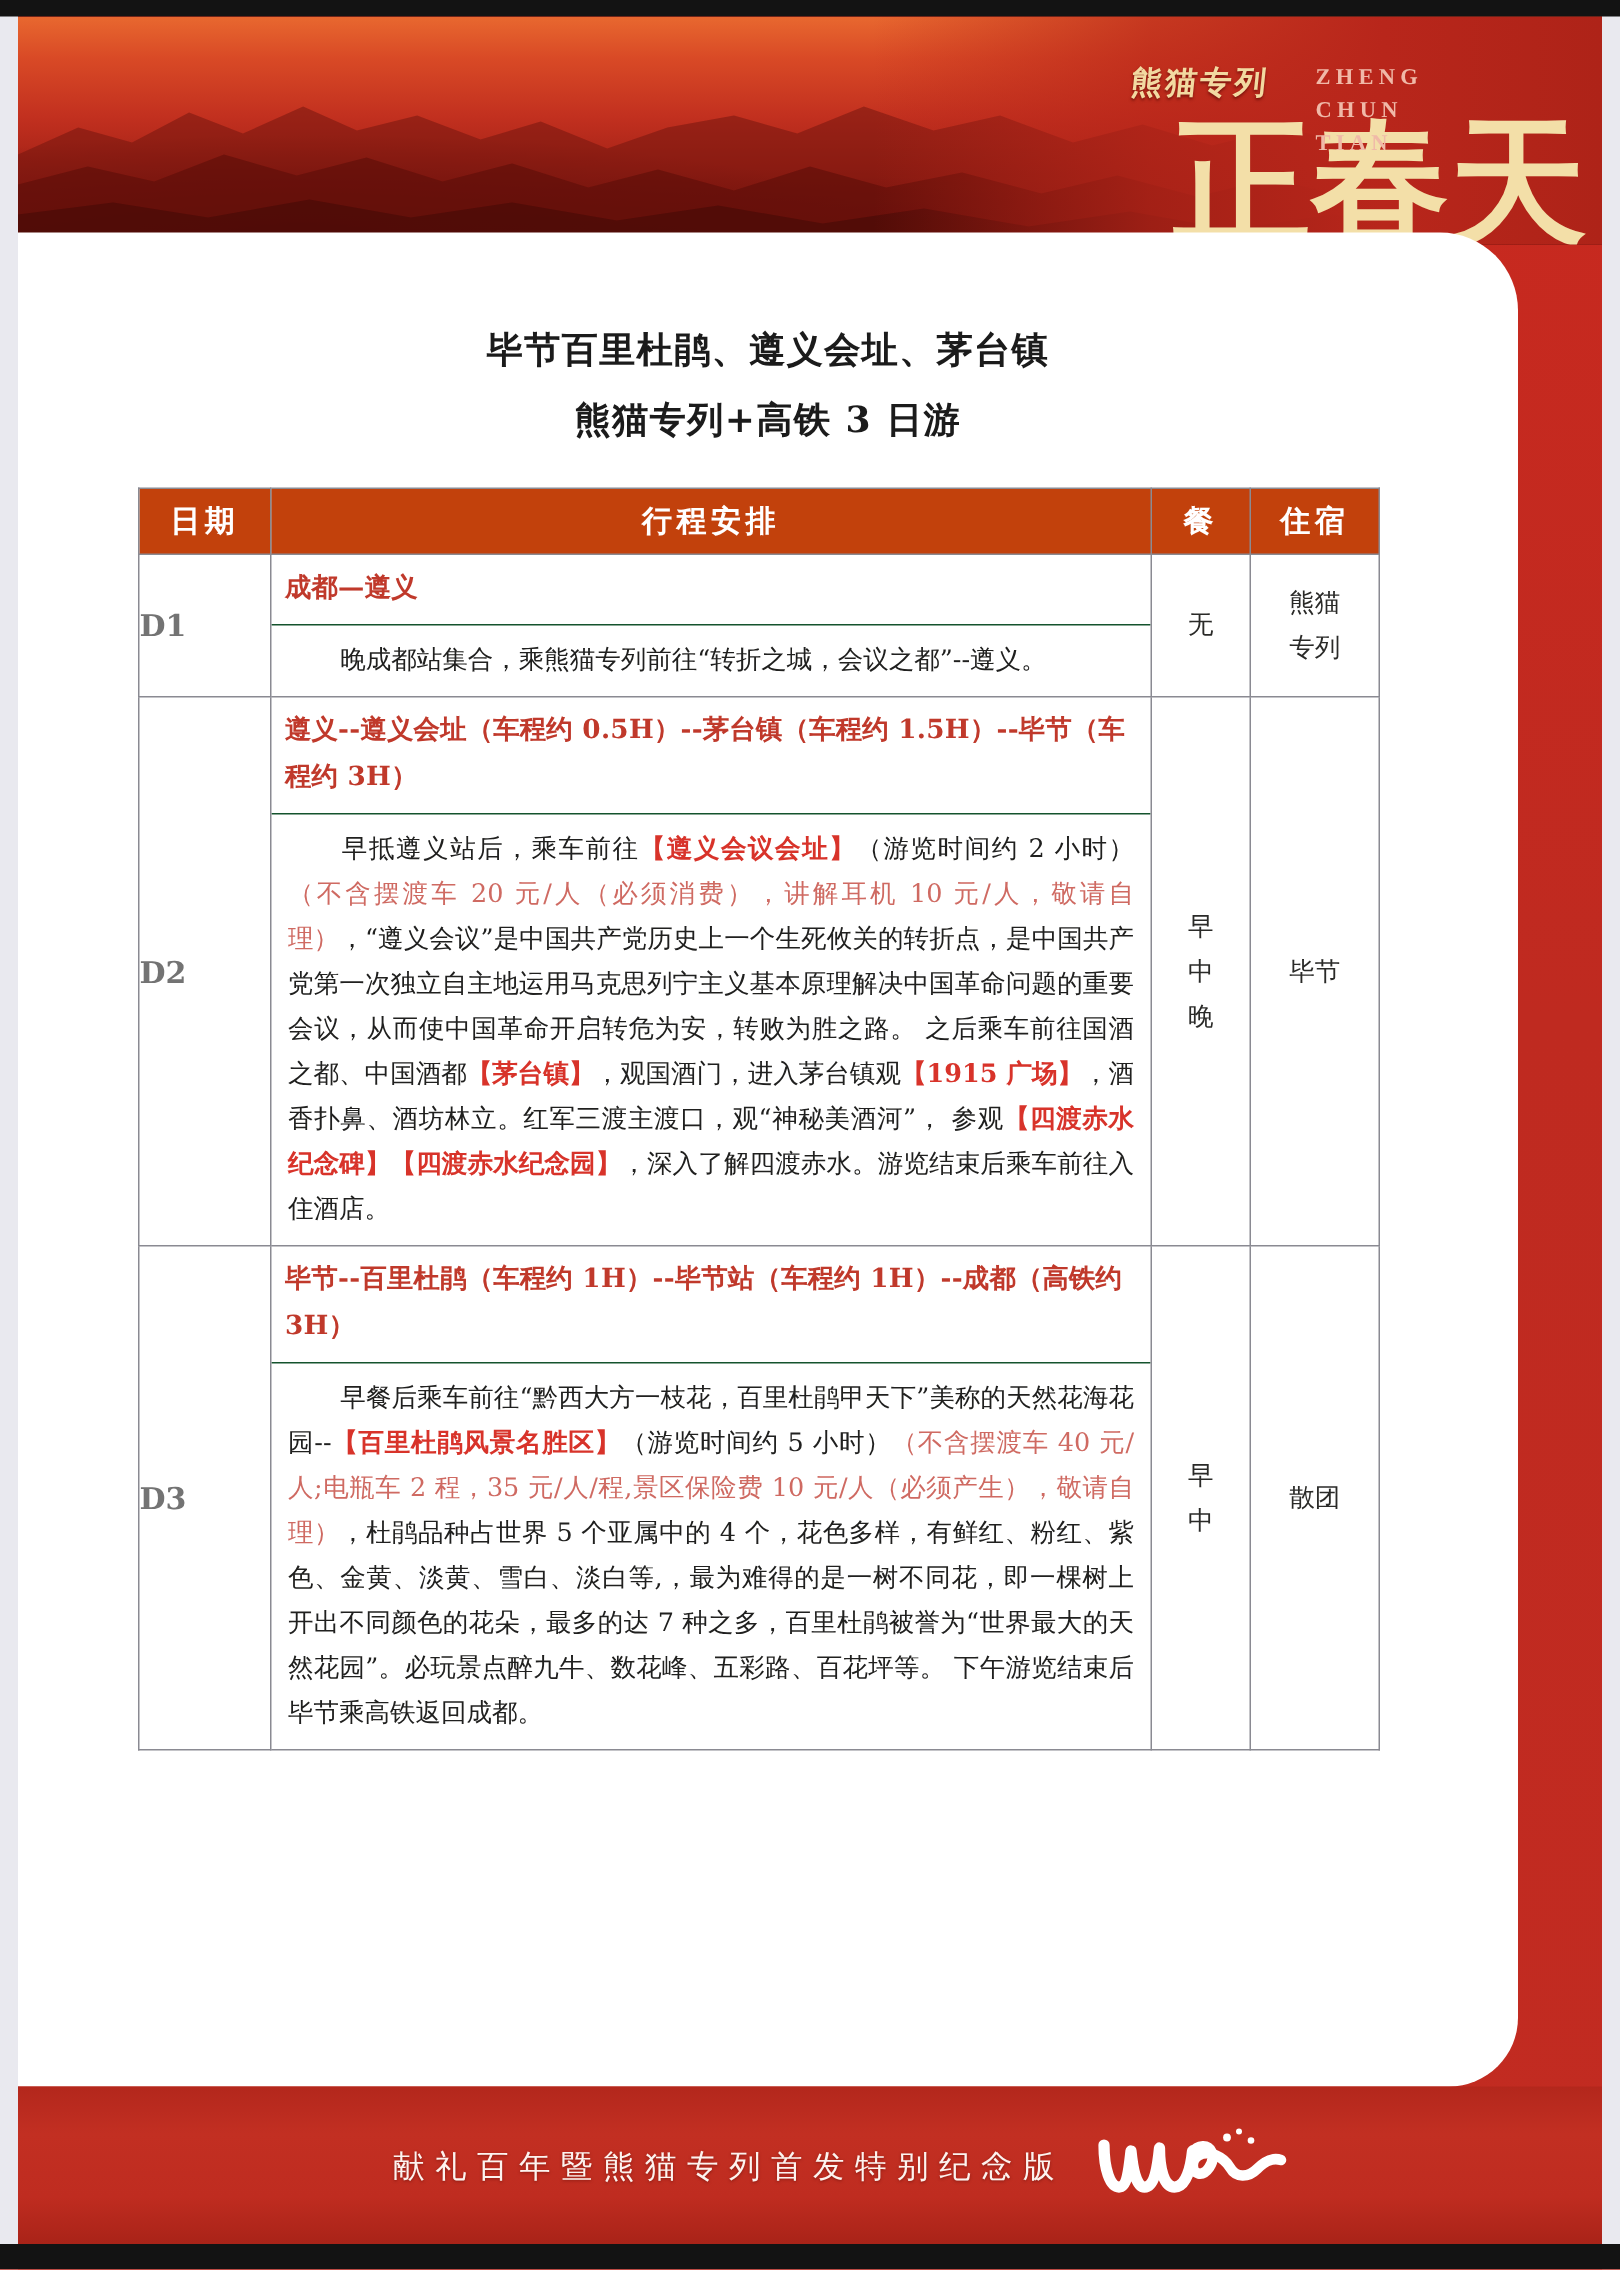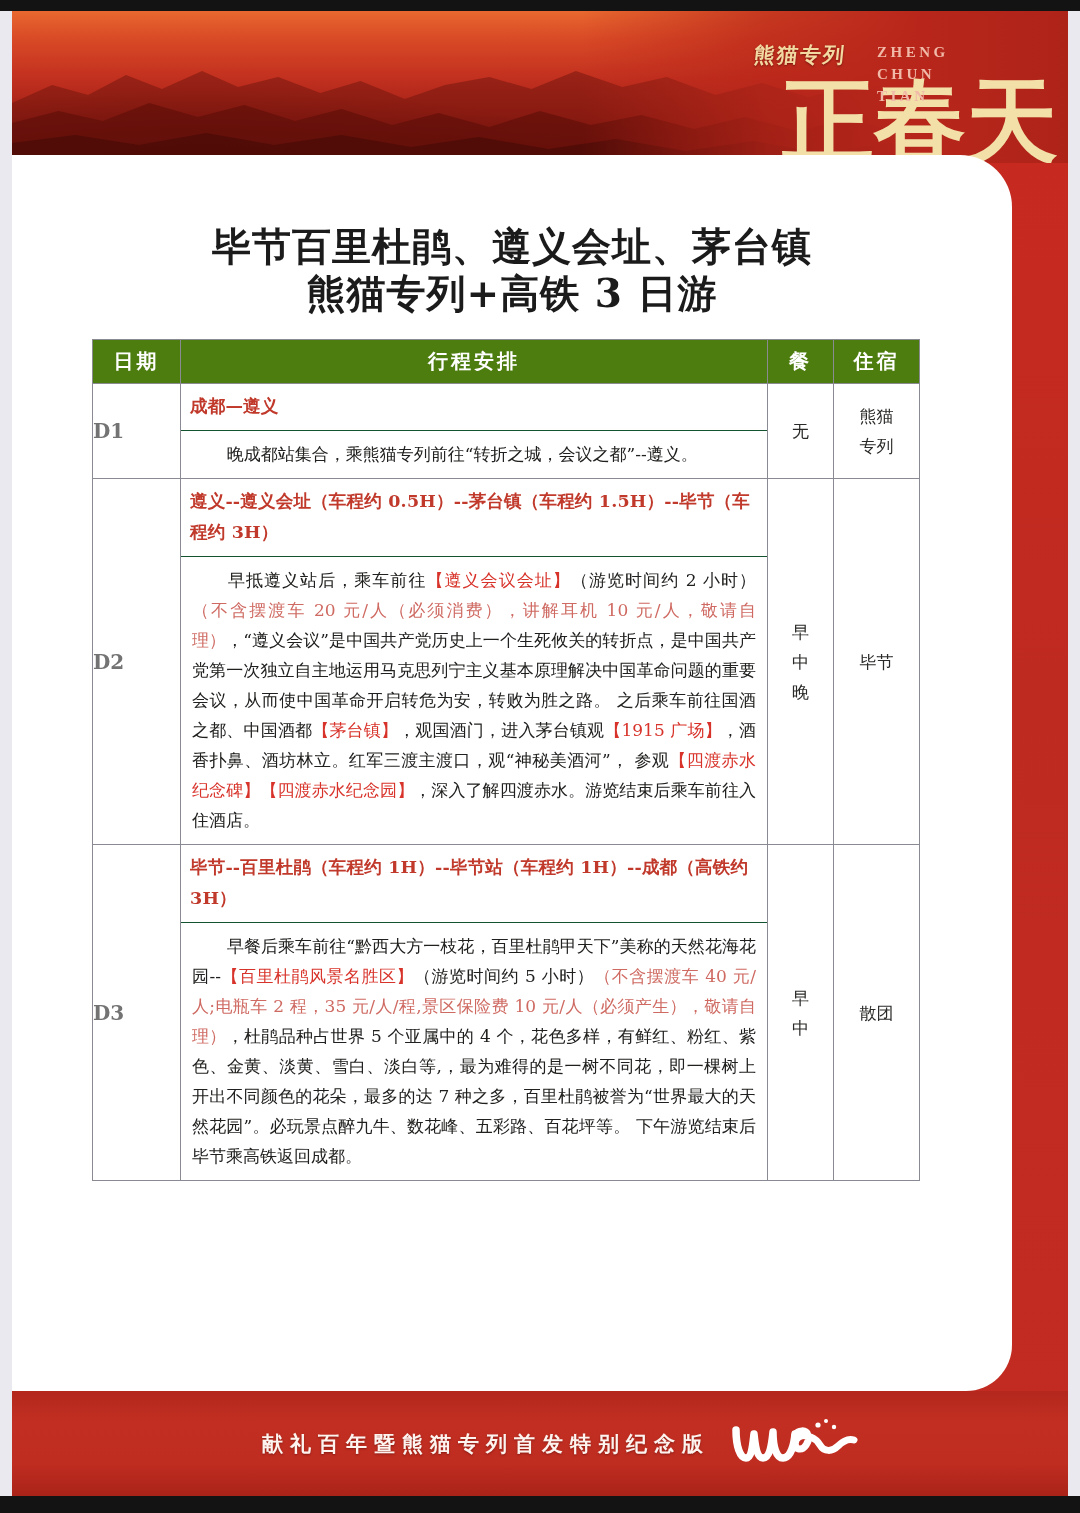--- a/index.html
+++ b/index.html
@@ -112,46 +112,46 @@
     top: 155px;
     width: 1000px;
     bottom: 122px;
     background: #ffffff;
     border-top-right-radius: 52px;
     border-bottom-right-radius: 46px;
     z-index: 10;
   }
 
   .doc-title {
-    margin-top: 68px;
+    margin-top: 54px;
     text-align: center;
     font-family: "DejaVu Serif", "Liberation Serif", serif;
     font-weight: 700;
     color: #1b1b1b;
-    font-size: 39px;
+    font-size: 24px;
     line-height: 47px;
     letter-spacing: 1px;
   }
 
   
   .tbl-wrap { padding: 22px 92px 0 80px; }
 
   table.itin {
     width: 100%;
     border-collapse: collapse;
     table-layout: fixed;
     font-family: "DejaVu Serif", "Liberation Serif", serif;
   }
   table.itin td, table.itin th {
     border: 1px solid #8a8a92;
     vertical-align: middle;
   }
 
   thead th {
-    background: #4d7c0f;
+    background: #c2410c;
     color: #ffffff;
     font-size: 20px;
     font-weight: 700;
     letter-spacing: 3px;
     height: 44px;
     text-align: center;
     border-color: #a8231a;
   }
 
   col.c-date  { width: 88px; }
@@ -178,21 +178,21 @@
   }
   .body {
     padding: 8px 11px 9px 11px;
     font-size: 17px;
     line-height: 30px;
     color: #20201f;
     text-align: justify;
     text-justify: inter-ideograph;
   }
   .body .indent { display: inline-block; width: 2.05em; }
-  .hl { color: #d8332a; font-weight: 400; }
+  .hl { color: #d8332a; font-weight: 700; }
   .note { color: #cf6a62; }
 
   td.mealcell, td.hotelcell {
     text-align: center;
     font-size: 17px;
     line-height: 30px;
     color: #2a2a28;
   }
   td.mealcell .m { display: block; }
   td.hotelcell .h { display: block; }
@@ -227,21 +227,21 @@
     left: 0; right: 0; top: 50%;
     transform: translateY(-50%);
     display: flex;
     align-items: center;
     justify-content: center;
     gap: 16px;
     padding-left: 40px;
   }
   .footer-text {
     font-family: "DejaVu Sans", "Liberation Sans", sans-serif;
-    font-weight: 700;
+    font-weight: 400;
     font-size: 21px;
     letter-spacing: 7px;
     color: #fdf3ef;
     text-shadow: 0 1px 2px rgba(80,10,5,.5);
   }
   .footer-logo { width: 132px; height: 56px; }
   .footer-logo svg { width: 100%; height: 100%; }
 
   .watermark {
     position: absolute;

